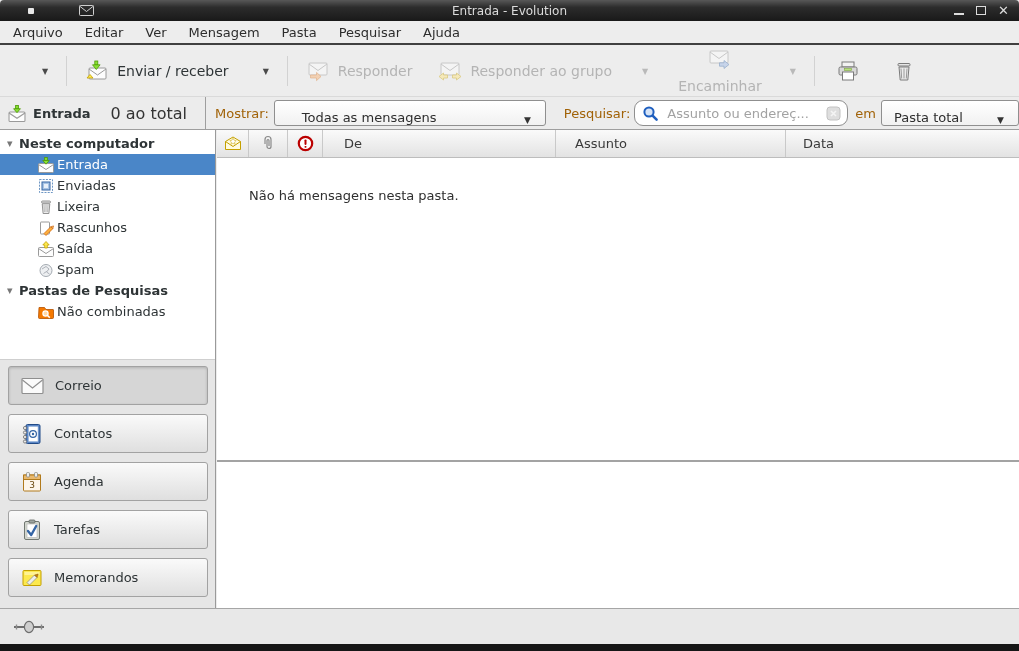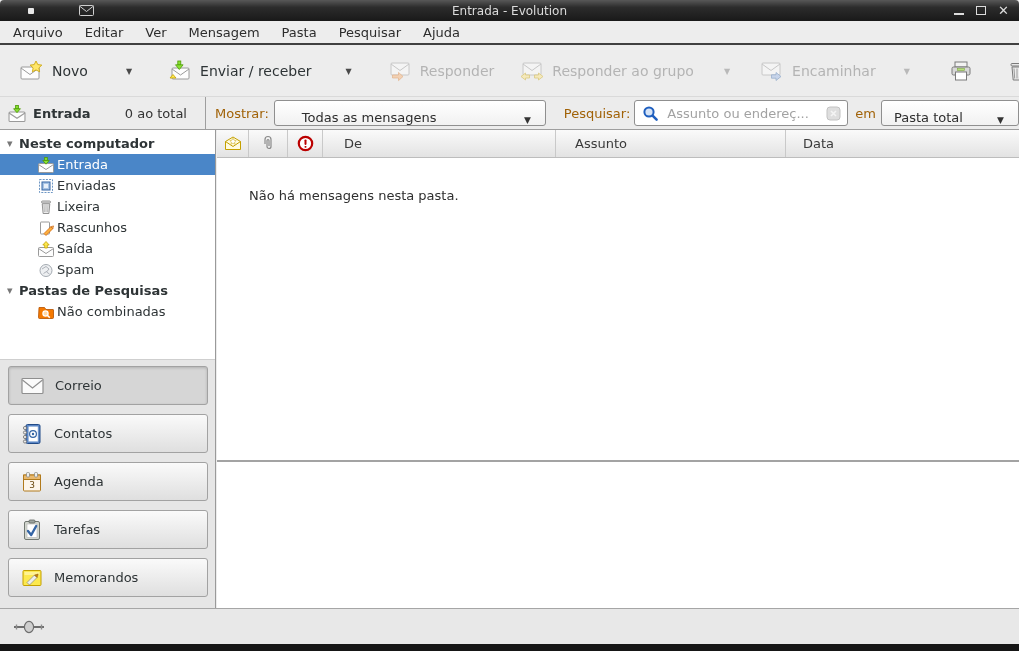--- a/index.html
+++ b/index.html
@@ -47,33 +47,33 @@
   .ticon { display:flex; align-items:center; justify-content:center; padding:6px 7px; border-radius:3px; }
   .tspacer { flex:1; }
   
   .filterbar {
     position:absolute; top:96px; left:0; width:1019px; height:34px;
     background:#ececec; border-top:1px solid #dadada; border-bottom:1px solid #9e9e9e;
     display:flex; align-items:center;
   }
   .folder-header { width:216px; height:100%; border-right:1px solid #9e9e9e; display:flex; align-items:center; padding:0 10px 0 8px; }
   .folder-header .ftitle { font-weight:bold; margin-left:7px; }
-  .folder-header .fcount { margin-left:auto; font-size:13px; color:#333; padding-right:8px; }
+  .folder-header .fcount { margin-left:auto; font-size:16px; color:#333; padding-right:8px; }
   .filter-right { display:flex; align-items:center; height:100%; flex:1; }
   .flabel { color:#a16207; }
   .combo {
     height:26px; border:1px solid #8f8f8f; border-radius:3px;
     background:linear-gradient(180deg,#ffffff,#f1f1f1);
     display:flex; align-items:flex-end; color:#2d2d2d;
   }
   .combo .carrow { font-size:9px; color:#333; margin-left:auto; }
   .combo-show { width:272px; margin-left:5px; padding:0 14px 0 27px; }
   .combo-scope { width:138px; margin-left:5px; padding:0 14px 0 12px; }
   .searchbox {
-    width:214px; height:26px; margin-left:4px; border:1px solid #8f8f8f; border-radius:3px;
+    width:214px; height:26px; margin-left:4px; border:1px solid #8f8f8f; border-radius:9px;
     background:#ffffff; display:flex; align-items:center; padding:0 6px 0 7px; gap:6px;
   }
   .searchbox input {
     flex:1; min-width:0; border:none; outline:none; background:transparent;
     font:inherit; font-size:13px; color:#444;
   }
   .searchbox input::placeholder { color:#a2a2a2; opacity:1; }
   
   .sidebar { position:absolute; top:130px; left:0; width:216px; height:478px; background:#e6e6e6; border-right:1px solid #9a9a9a; }
   .tree { position:absolute; top:0; left:0; width:215px; height:230px; background:#ffffff; border-bottom:1px solid #cfcfcf; padding-top:3px; }
@@ -131,30 +131,20 @@
   <span class="menu-item">Arquivo</span>
   <span class="menu-item">Editar</span>
   <span class="menu-item">Ver</span>
   <span class="menu-item">Mensagem</span>
   <span class="menu-item">Pasta</span>
   <span class="menu-item">Pesquisar</span>
   <span class="menu-item">Ajuda</span>
 </div>
 
 <div class="toolbar">
-  <div class="tbtn">
-    <span>
-      <svg width="24" height="22" viewBox="0 0 24 22">
-          <rect x="1" y="7" width="18" height="12" rx="1" fill="#fdfdfd" stroke="#9a9a9a"></rect>
-          <path d="M1 8 L10 14.5 L19 8" fill="none" stroke="#9a9a9a"></path>
-          <polygon points="16,1 17.8,4.6 21.8,5.1 18.9,7.9 19.6,11.8 16,9.9 12.4,11.8 13.1,7.9 10.2,5.1 14.2,4.6" fill="#ffe76b" stroke="#c8a000" stroke-width="0.8"></polygon>
-        </svg>
-    </span>
-    <span>Novo</span>
-  </div>
   <span class="tarrow" style="margin-left:22px;">▼</span>
   <div class="tsep"></div>
   <div class="tbtn">
     <span>
       <svg width="24" height="22" viewBox="0 0 24 22">
           <rect x="4" y="8" width="17" height="11" rx="1" fill="#fdfdfd" stroke="#9a9a9a"></rect>
           <path d="M4 9 L12.5 15 L21 9" fill="none" stroke="#9a9a9a"></path>
           <rect x="9.8" y="1" width="3" height="4" fill="#8ae234" stroke="#4e9a06" stroke-width="0.8"></rect>
           <polygon points="7.5,4.8 15.1,4.8 11.3,9.5" fill="#8ae234" stroke="#4e9a06" stroke-width="0.8"></polygon>
           <polygon points="2,14 8,14 5,10.5" fill="#fce94f" stroke="#c4a000" stroke-width="0.8" transform="translate(0,4)"></polygon>
@@ -179,21 +169,21 @@
       <svg width="24" height="22" viewBox="0 0 24 22">
           <rect x="3" y="3" width="18" height="12" rx="1" fill="#fdfdfd" stroke="#9a9a9a"></rect>
           <path d="M3 4 L12 10.5 L21 4" fill="none" stroke="#9a9a9a"></path>
           <path d="M1 16.5 l4.5,-3.5 v2 h4 v3 h-4 v2 z" fill="#ffe680" stroke="#c4a000" stroke-width="0.8"></path>
           <path d="M23 16.5 l-4.5,-3.5 v2 h-4 v3 h4 v2 z" fill="#ffe680" stroke="#c4a000" stroke-width="0.8"></path>
         </svg>
     </span>
     <span>Responder ao grupo</span>
   </div>
   <span class="tarrow disabled" style="margin-left:14px;">▼</span>
-  <div class="tbtn disabled" style="margin-left:14px;">
+  <div class="tbtn disabled" style="margin-left:14px;flex-direction:column;">
     <span>
       <svg width="24" height="22" viewBox="0 0 24 22">
           <rect x="2" y="3" width="18" height="12" rx="1" fill="#fdfdfd" stroke="#9a9a9a"></rect>
           <path d="M2 4 L11 10.5 L20 4" fill="none" stroke="#9a9a9a"></path>
           <path d="M12 16.5 l5,-4 v2.3 h4.5 v3.4 h-4.5 v2.3 z" fill="#9ab8e8" stroke="#3465a4" stroke-width="0.8" transform="rotate(180 16.5 16.5)"></path>
         </svg>
     </span>
     <span>Encaminhar</span>
   </div>
   <span class="tarrow disabled" style="margin-left:12px;">▼</span>

